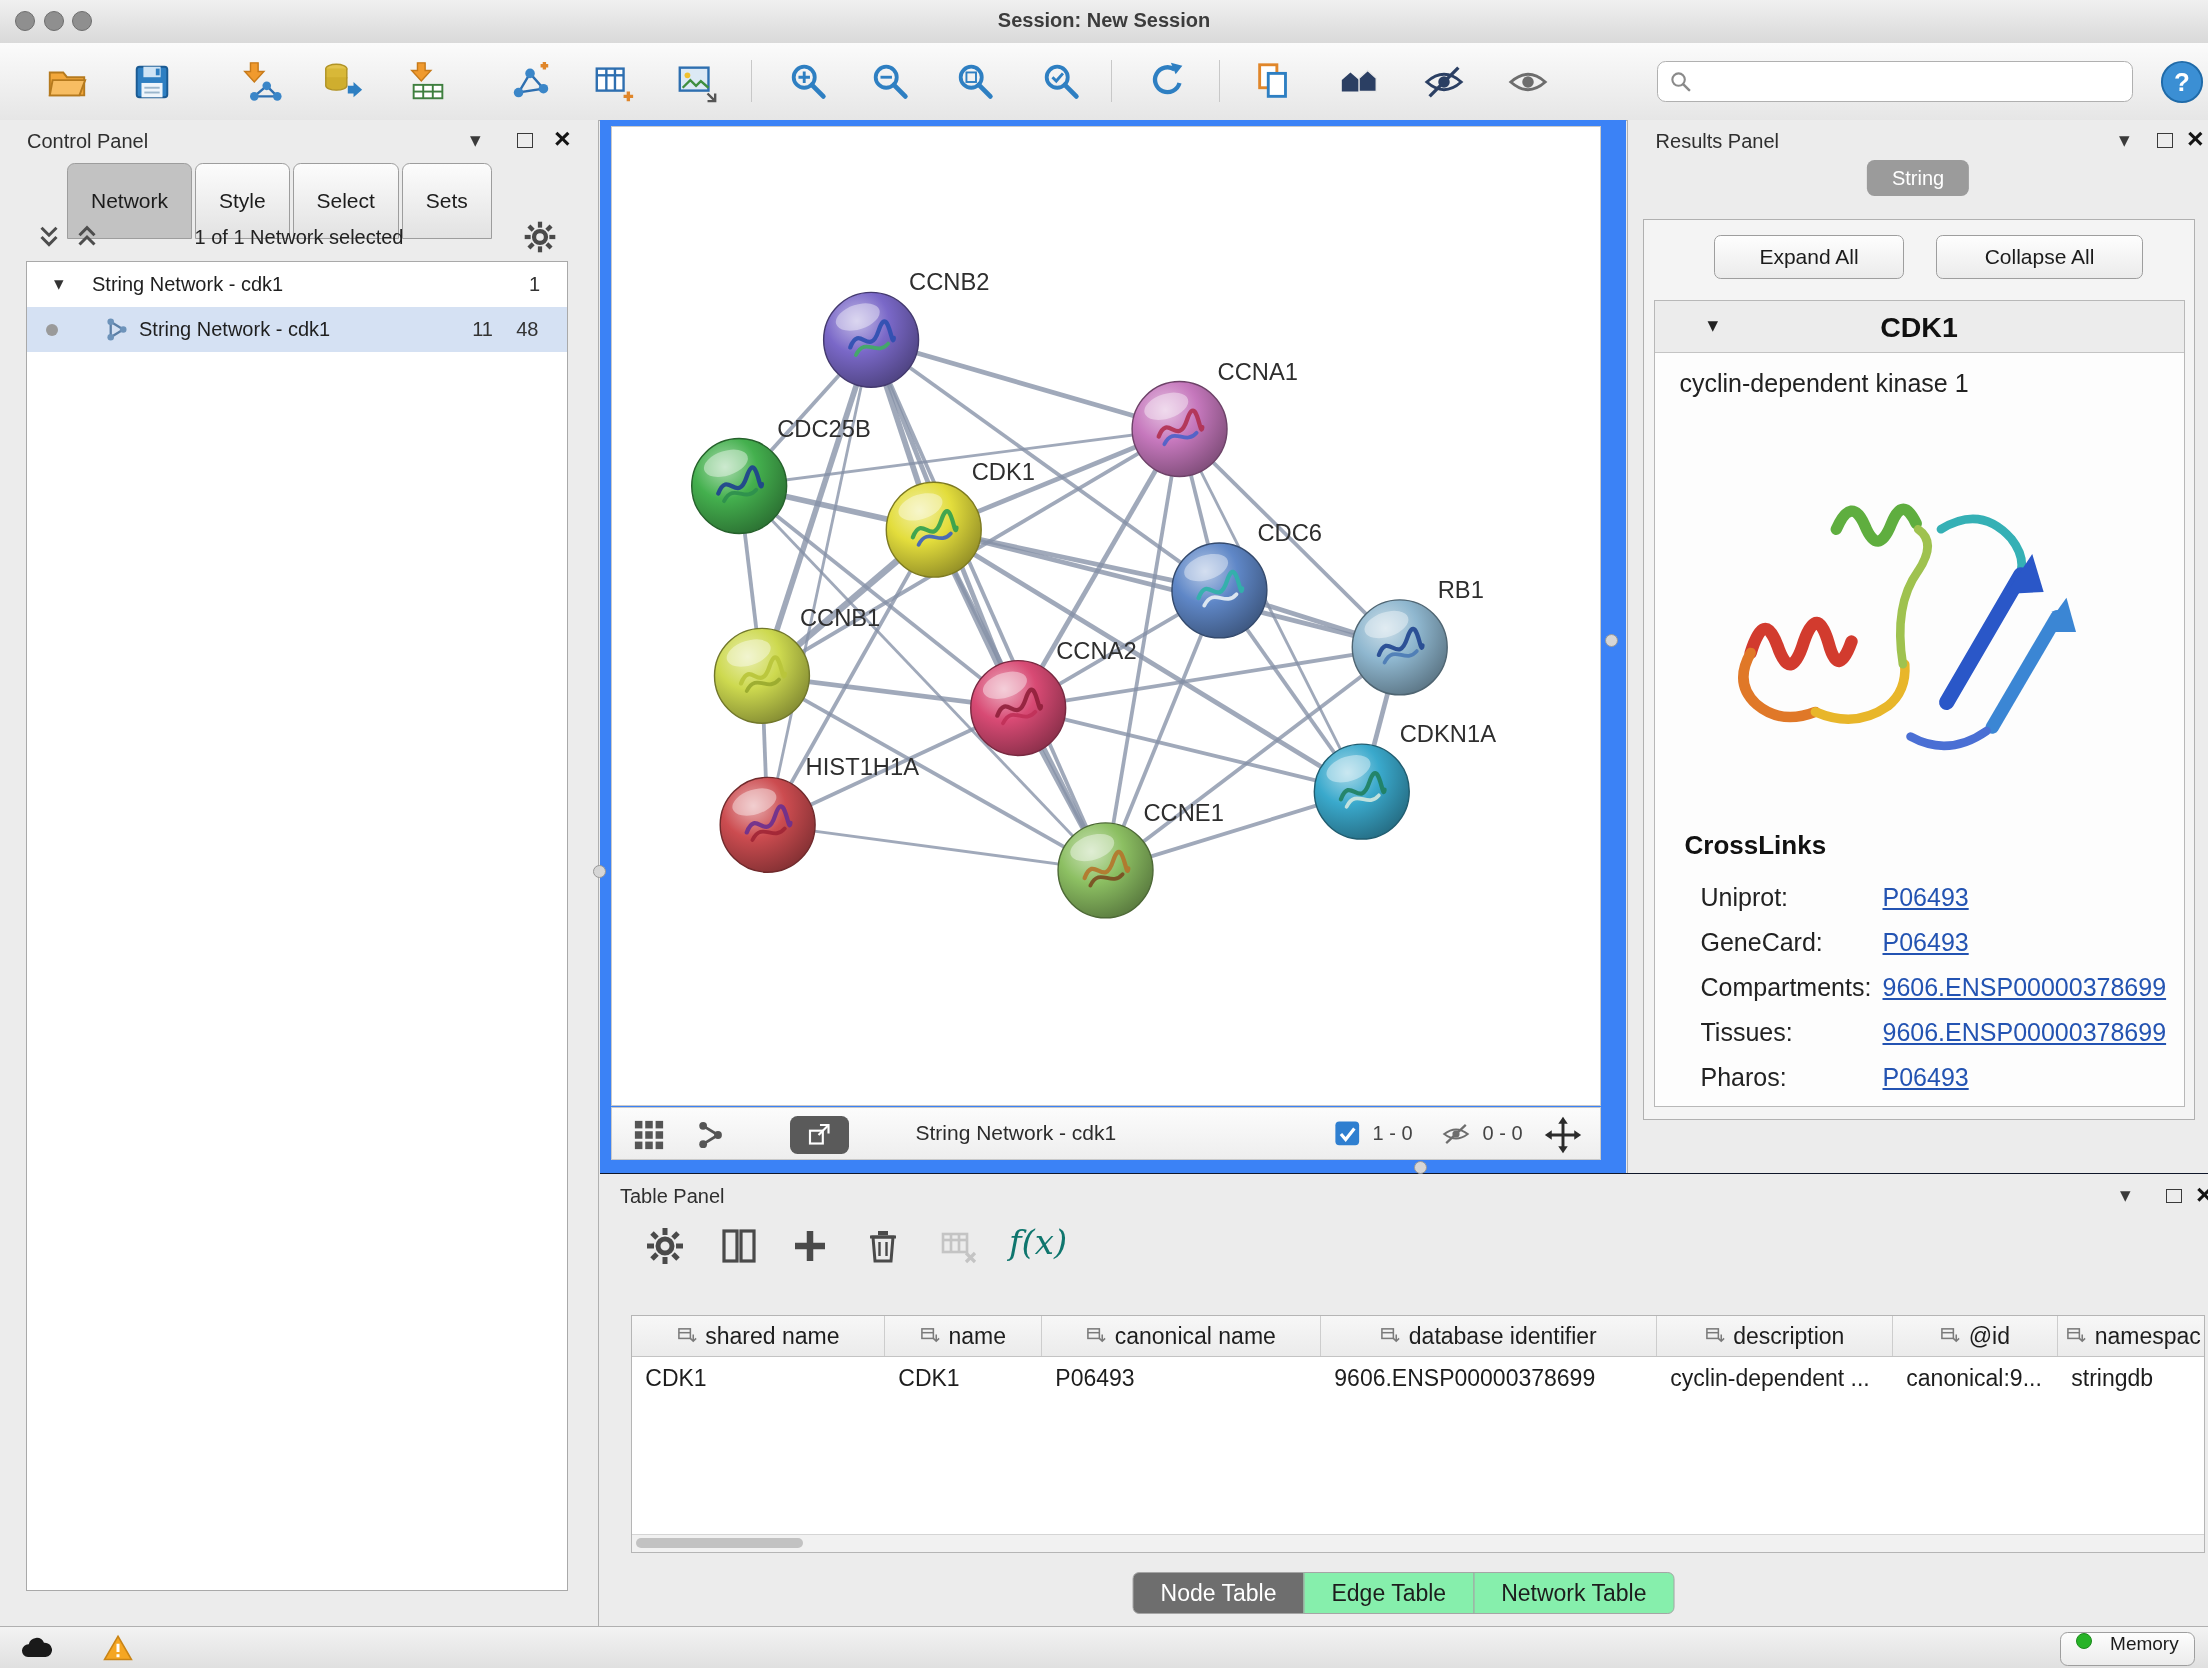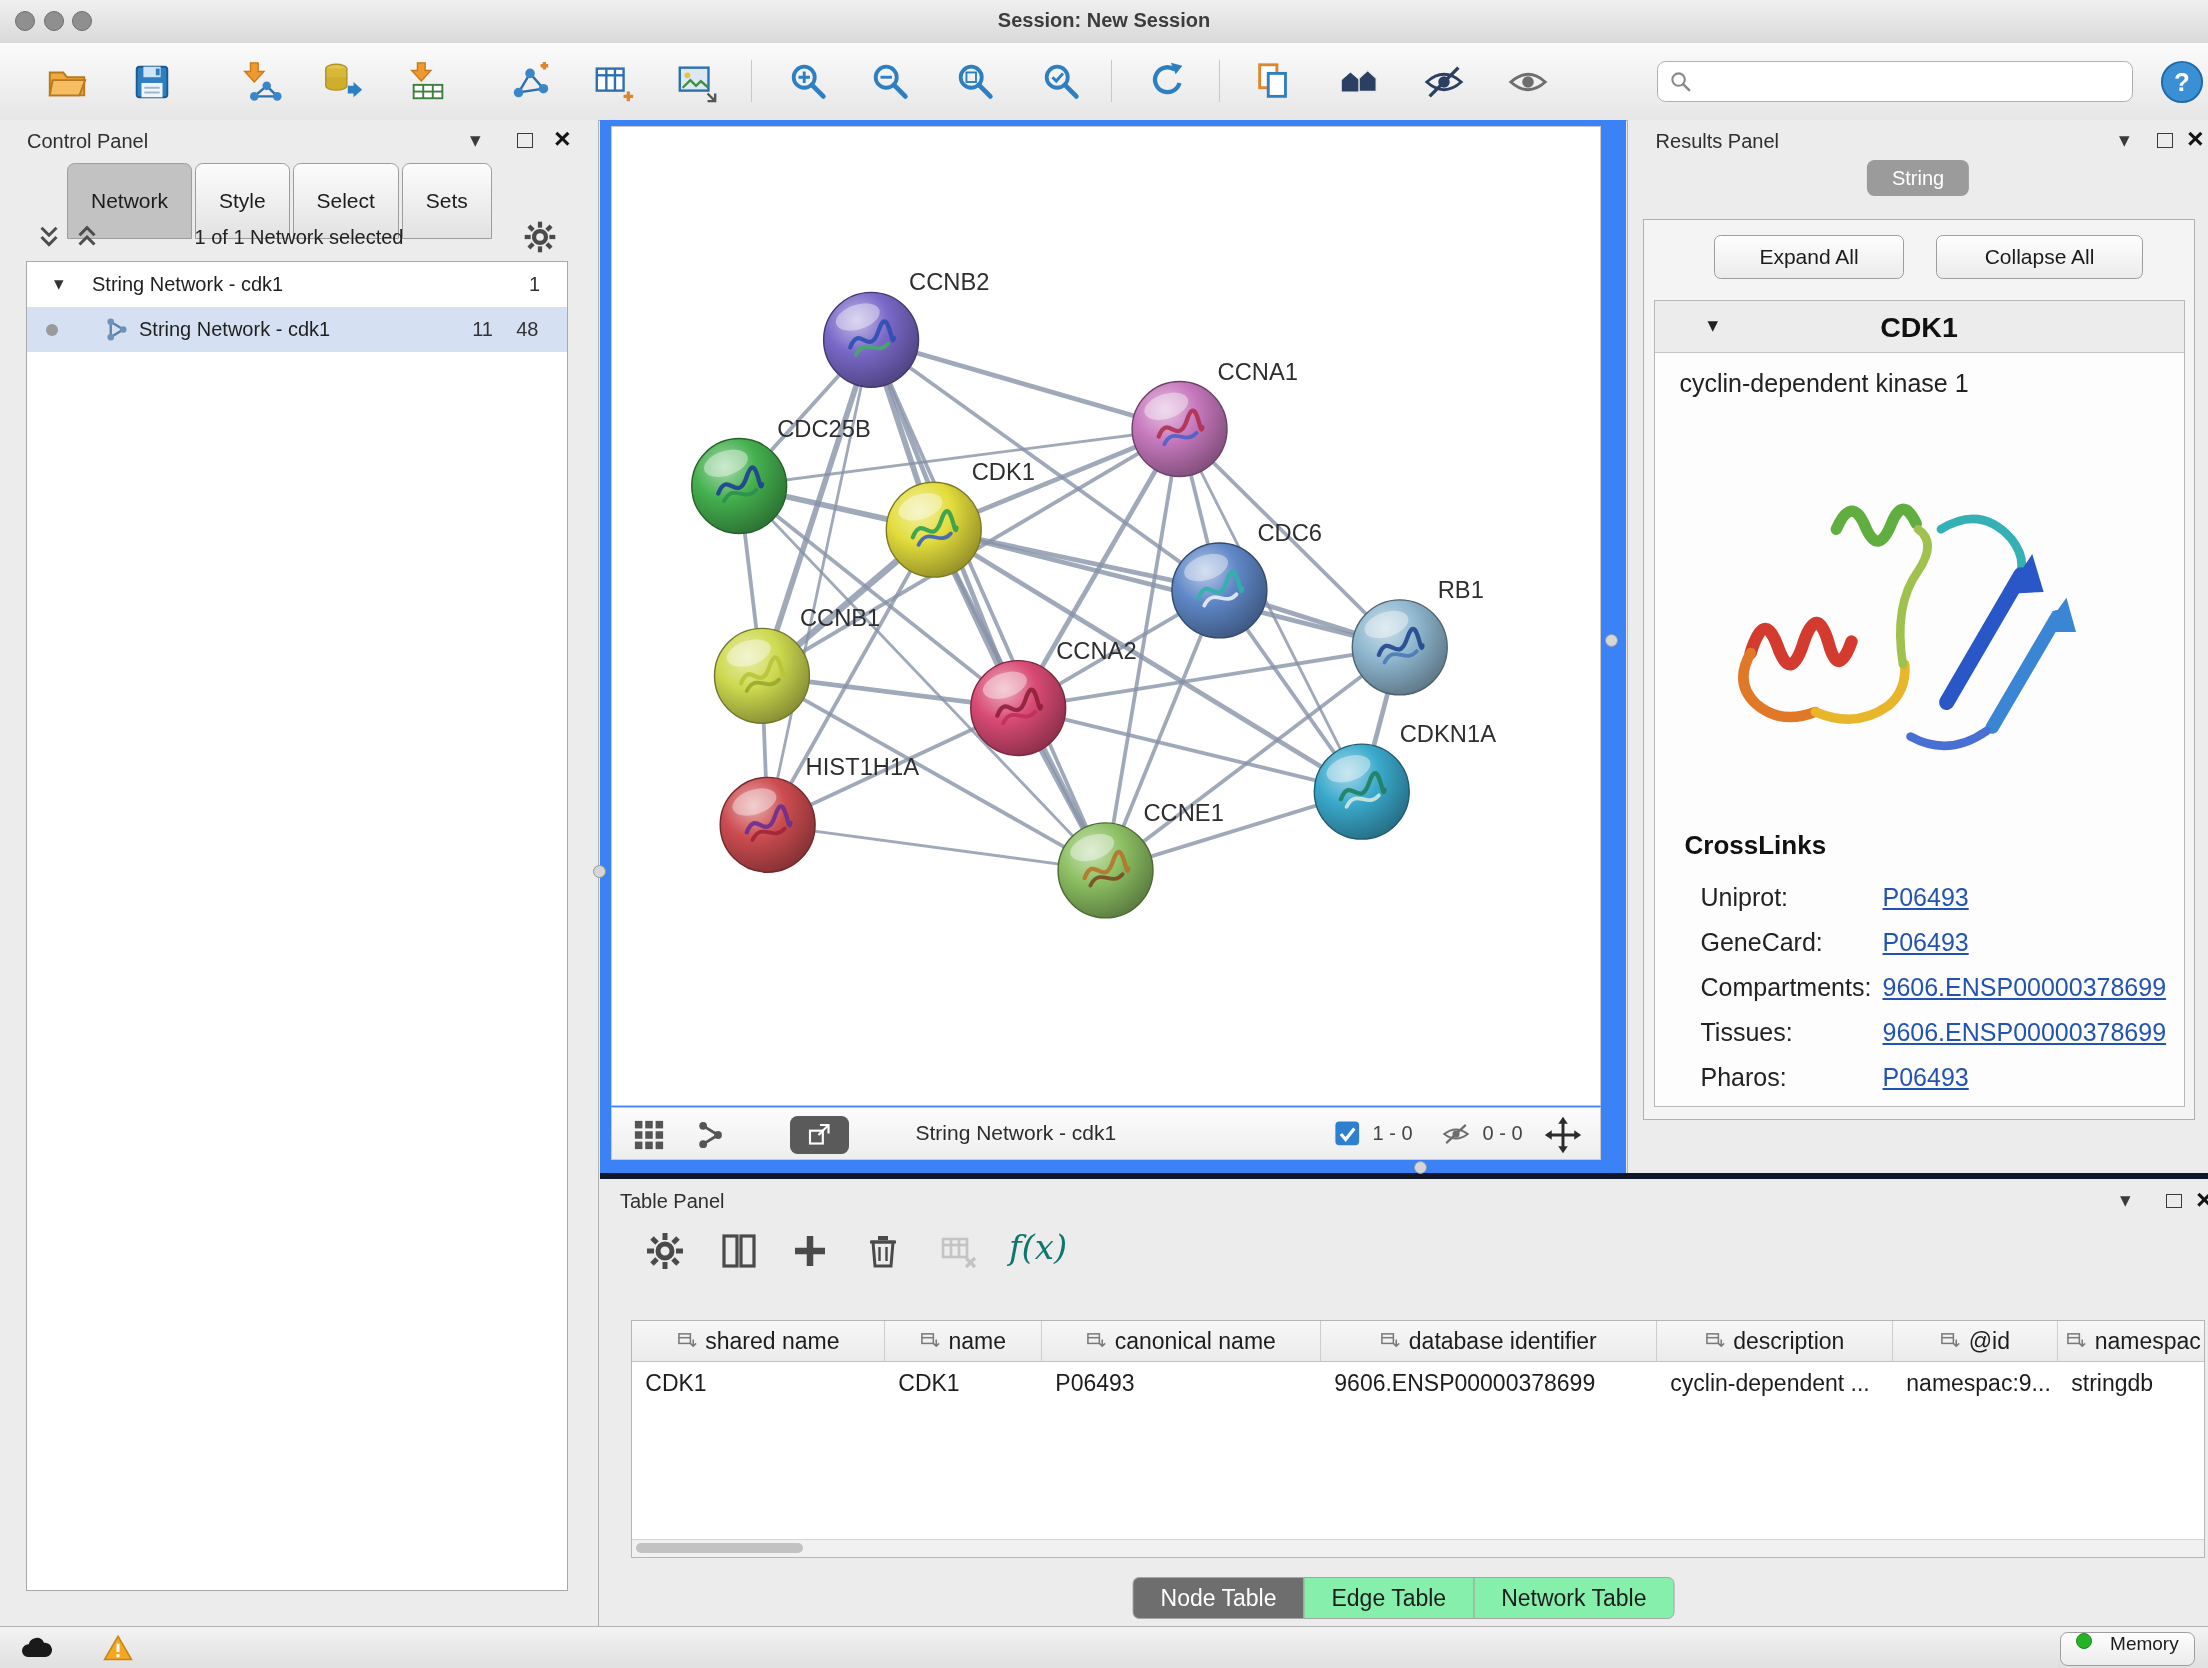--- a/index.html
+++ b/index.html
@@ -57,21 +57,21 @@
   #rp-gene-header{position:absolute;left:0;top:0;width:100%;height:51px;background:#ececec;border-bottom:1px solid #c4c4c4;}
   #rp-gene-symbol{position:absolute;left:0;top:9.5px;width:100%;text-align:center;font-size:28.5px;font-weight:bold;color:#111;}
   #rp-gene-desc{position:absolute;left:25px;top:68px;font-size:25px;color:#222;}
   #rp-crosslinks-h{position:absolute;left:30px;top:529px;font-size:26px;font-weight:bold;color:#111;}
   #rp-crosslinks{position:absolute;left:0;top:574px;width:100%;}
   .cl-row{position:relative;height:45px;}
   .cl-label{position:absolute;left:46px;top:7.6px;font-size:25px;color:#222;}
   .cl-link{position:absolute;left:228px;top:7.6px;font-size:25px;color:#2353b2;text-decoration:underline;}
 
   
-  #table-panel{left:600px;top:1173px;width:1608px;height:454px;background:#ececec;border-top:6px solid #0f172a;box-sizing:border-box;}
+  #table-panel{left:600px;top:1173px;width:1608px;height:454px;background:#ececec;border-top:1px solid #0f172a;box-sizing:border-box;}
   .tp-ic{position:absolute;top:51px;width:42px;height:42px;display:flex;align-items:center;justify-content:center;}
   .tp-ic svg{width:40px;height:40px;}
   #tp-fx{position:absolute;top:48px;font-family:"DejaVu Serif",serif;font-style:italic;font-size:34px;color:#0f766e;}
   #tp-table{position:absolute;left:31px;top:141px;width:1574px;height:238px;background:#fff;border:1px solid #b5b5b5;box-sizing:border-box;overflow:hidden;}
   #tp-thead{display:flex;height:40px;background:linear-gradient(#f7f7f7,#ebebeb);border-bottom:1px solid #c3c3c3;}
   .th{display:flex;align-items:center;justify-content:center;gap:7.6px;font-size:23px;color:#1d1d1d;border-right:1px solid #cdcdcd;box-sizing:border-box;flex:none;}
   .th svg{width:21px;height:21px;flex:none;}
   .tr{display:flex;height:42px;}
   .td{display:flex;align-items:center;padding-left:13.3px;font-size:23px;color:#1d1d1d;box-sizing:border-box;flex:none;overflow:hidden;white-space:nowrap;}
   #tp-hscroll{position:absolute;left:0;bottom:0;width:100%;height:17px;background:#f1f1f1;border-top:1px solid #d5d5d5;}
@@ -749,21 +749,21 @@
             <span>namespac</span>
           </div>
         </div>
       <div id="tp-tbody">
           <div class="tr">
             <div class="td" style="width: 253px;">CDK1</div>
             <div class="td" style="width: 157px;">CDK1</div>
             <div class="td" style="width: 279px;">P06493</div>
             <div class="td" style="width: 336px;">9606.ENSP00000378699</div>
             <div class="td" style="width: 236px;">cyclin-dependent ...</div>
-            <div class="td" style="width: 165px;">namespac:9...</div>
+            <div class="td" style="width: 165px;">canonical:9...</div>
             <div class="td" style="width: 152px;">stringdb</div>
           </div>
         </div>
       <div id="tp-hscroll">
         <div id="tp-hthumb"></div>
       </div>
     </div>
 
     <div id="tp-tabs">
         <div class="tp-tab sel">Node Table</div>

